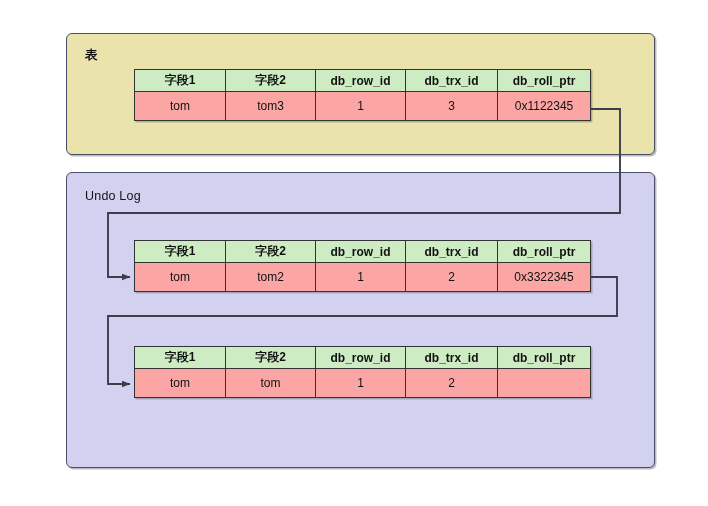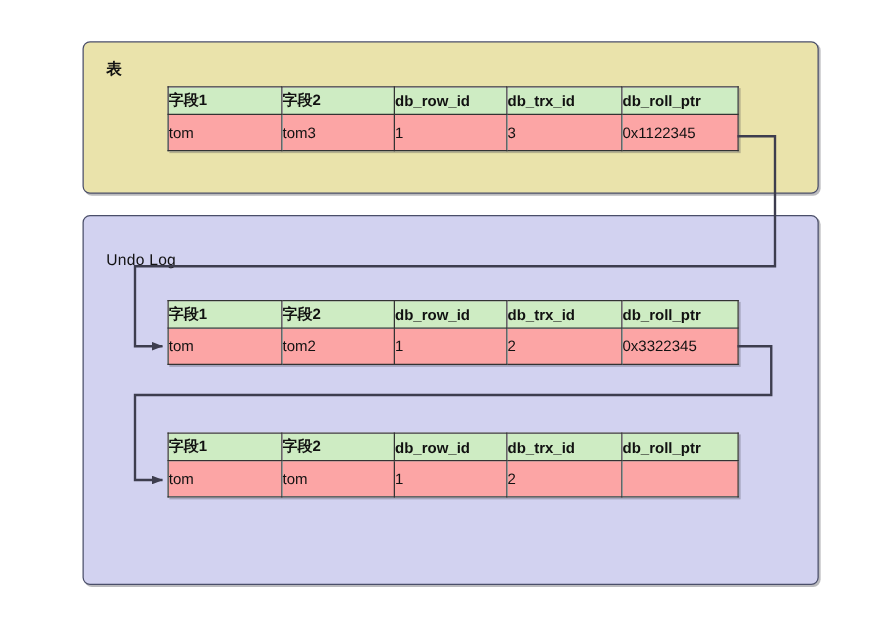--- a/index.html
+++ b/index.html
@@ -50,34 +50,34 @@
     font-weight: 700;
     letter-spacing: 0.2px;
     white-space: nowrap;
   }
   #table-box-title { left: 18px; top: 13px; }
   #undolog-box-title {
     left: 18px;
     top: 16px;
     font-weight: 400;
     font-size: 12.5px;
-    margin-top: 12px;
   }
   
   .record-table {
     position: absolute;
     border-collapse: collapse;
     table-layout: fixed;
     border: 1.6px solid #333333;
     box-shadow: 1.5px 1.5px 0 rgba(60,60,70,0.30);
     background: #ffffff;
   }
   .record-table td {
     border: 1.3px solid #333333;
     height: 21px;
+    text-align: center;
     vertical-align: middle;
     font-size: 12px;
     color: #111111;
     padding: 0;
     overflow: hidden;
     white-space: nowrap;
   }
   .record-table tr.header-row td {
     background: #ceecc3;
     font-weight: 700;

